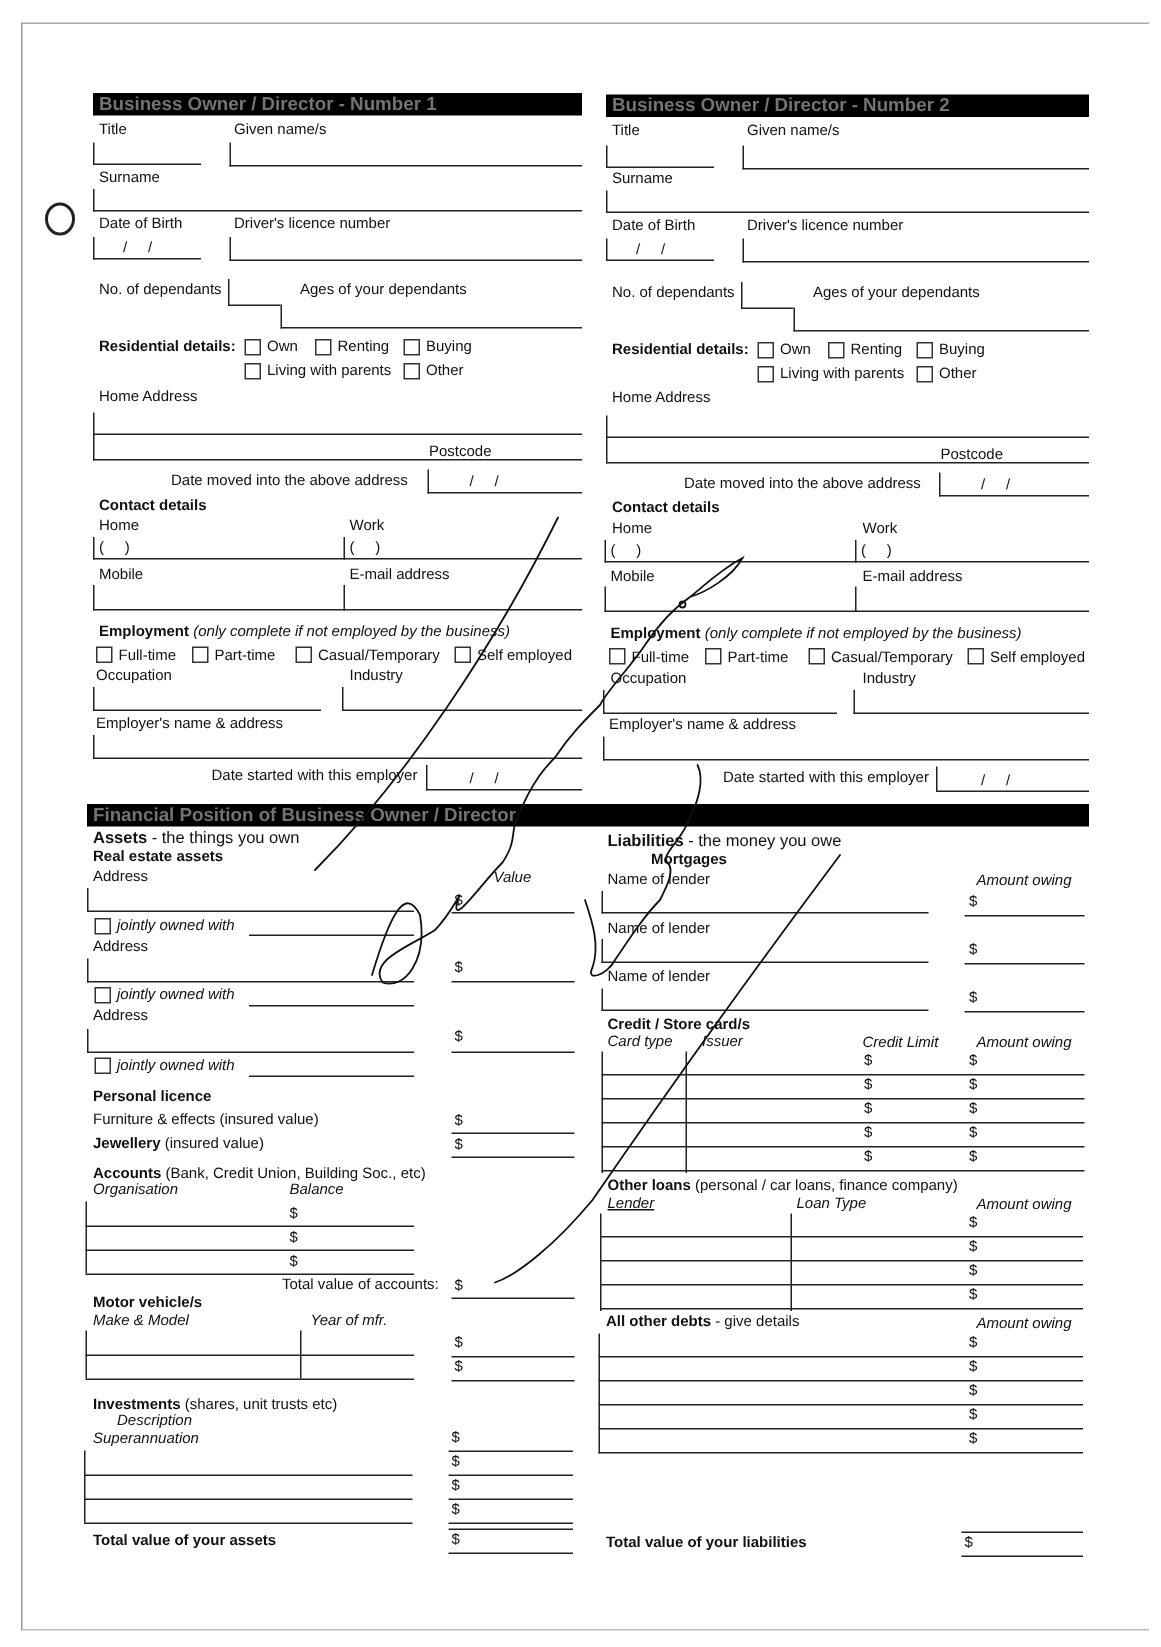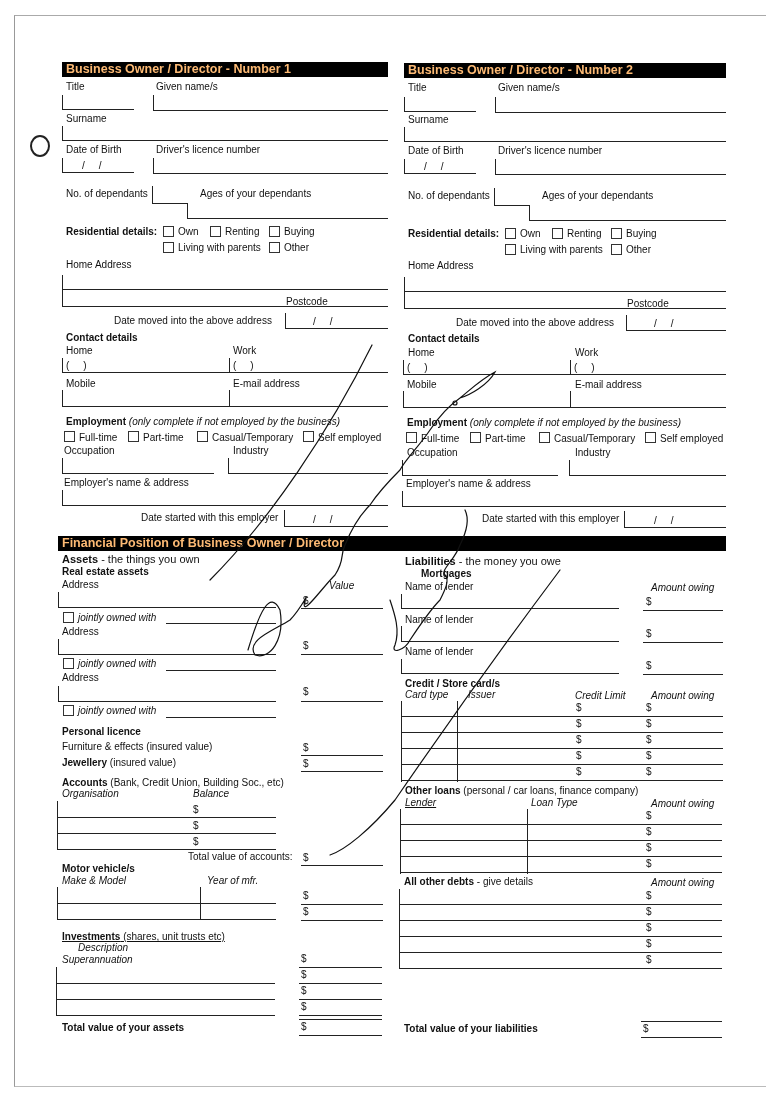--- a/index.html
+++ b/index.html
@@ -1,20 +1,20 @@
 <!DOCTYPE html>
 <html><head>
 <meta charset="utf-8">
 <style>
   * { box-sizing: border-box; margin: 0; padding: 0; }
   html, body { width: 774px; height: 1098px; background: #fff; overflow: hidden; }
   body { position: relative; font-family: "Liberation Sans", sans-serif; color: #111; font-size: 10px; }
   .page-border { position: absolute; left: 14px; top: 15px; width: 752px; height: 1072px; border-left: 1px solid #999; border-top: 1px solid #aaa; border-bottom: 1px solid #bbb; }
   .abs { position: absolute; }
-  .hdr { position: absolute; height: 15px; background: #000; color: #fdba74; font-weight: bold; font-size: 12.5px; line-height: 15px; padding-left: 4px; white-space: nowrap; }
+  .hdr { position: absolute; height: 15px; background: #000; color: #737373; font-weight: bold; font-size: 12.5px; line-height: 15px; padding-left: 4px; white-space: nowrap; }
   .lbl { position: absolute; font-size: 10px; white-space: nowrap; line-height: 12px; }
   .b { font-weight: bold; }
   .i { font-style: italic; }
   .ln { position: absolute; height: 1px; background: #222; }
   .vl { position: absolute; width: 1px; background: #222; }
   .cb { position: absolute; width: 11px; height: 11px; border: 1px solid #333; background: #fff; }
   .field { position: absolute; border-left: 1px solid #222; border-bottom: 1px solid #222; background: transparent; }
   .dollar { position: absolute; font-size: 10px; line-height: 12px; }
   .scribble { position: absolute; left: 0; top: 0; width: 774px; height: 1098px; pointer-events: none; }
 </style>
@@ -241,21 +241,21 @@
   <div class="lbl i" style="left:207px;top:875px;">Year of mfr.</div>
   <div class="vl" style="left:57px;top:887px;height:32px;"></div>
   <div class="vl" style="left:200px;top:887px;height:32px;"></div>
   <div class="ln" style="left:57px;top:903px;width:219px;"></div>
   <div class="ln" style="left:57px;top:919px;width:219px;"></div>
   <div class="dollar" style="left:303px;top:890px;">$</div>
   <div class="ln" style="left:301px;top:904px;width:82px;"></div>
   <div class="dollar" style="left:303px;top:906px;">$</div>
   <div class="ln" style="left:301px;top:920px;width:82px;"></div>
 
-  <div class="lbl" style="left:62px;top:931px;text-decoration:underline;"><span class="b">Investments</span><span> (shares, unit trusts etc)</span></div>
+  <div class="lbl" style="left:62px;top:931px;"><span class="b">Investments</span><span> (shares, unit trusts etc)</span></div>
   <div class="lbl i" style="left:62px;top:942px;margin-left:16px;">Description</div>
   <div class="lbl" style="left:62px;top:954px;font-style:italic;">Superannuation</div>
   <div class="dollar" style="left:301px;top:953px;">$</div>
   <div class="ln" style="left:299px;top:967px;width:83px;"></div>
   <div class="vl" style="left:56px;top:967px;height:48px;"></div>
   <div class="ln" style="left:56px;top:983px;width:219px;"></div>
   <div class="ln" style="left:56px;top:999px;width:219px;"></div>
   <div class="ln" style="left:56px;top:1015px;width:219px;"></div>
   <div class="dollar" style="left:301px;top:969px;">$</div>
   <div class="ln" style="left:299px;top:983px;width:83px;"></div>
@@ -265,21 +265,21 @@
   <div class="ln" style="left:299px;top:1015px;width:83px;"></div>
 
   <div class="lbl b" style="left:62px;top:1022px;">Total value of your assets</div>
   <div class="ln" style="left:299px;top:1019px;width:83px;"></div>
   <div class="dollar" style="left:301px;top:1021px;">$</div>
   <div class="ln" style="left:299px;top:1035px;width:83px;"></div>
 </div>
 
 <div id="liabilities">
   <div class="lbl" style="left:405px;top:555px;font-size:11px;"><span class="b">Liabilities</span><span> - the money you owe</span></div>
-  <div class="lbl b" style="left:386px;top:568px;padding-left:35px;">Mortgages</div>
+  <div class="lbl b" style="left:399px;top:568px;padding-left:35px;">Mortgages</div>
 
   <div class="lbl" style="left:405px;top:581px;">Name of lender</div>
   <div class="lbl i" style="left:651px;top:582px;">Amount owing</div>
   <div class="field" style="left:401px;top:594px;width:218px;height:15px;"></div>
   <div class="dollar" style="left:646px;top:596px;">$</div>
   <div class="ln" style="left:643px;top:610px;width:80px;"></div>
 
   <div class="lbl" style="left:405px;top:614px;">Name of lender</div>
   <div class="field" style="left:401px;top:626px;width:218px;height:16px;"></div>
   <div class="dollar" style="left:646px;top:628px;">$</div>

